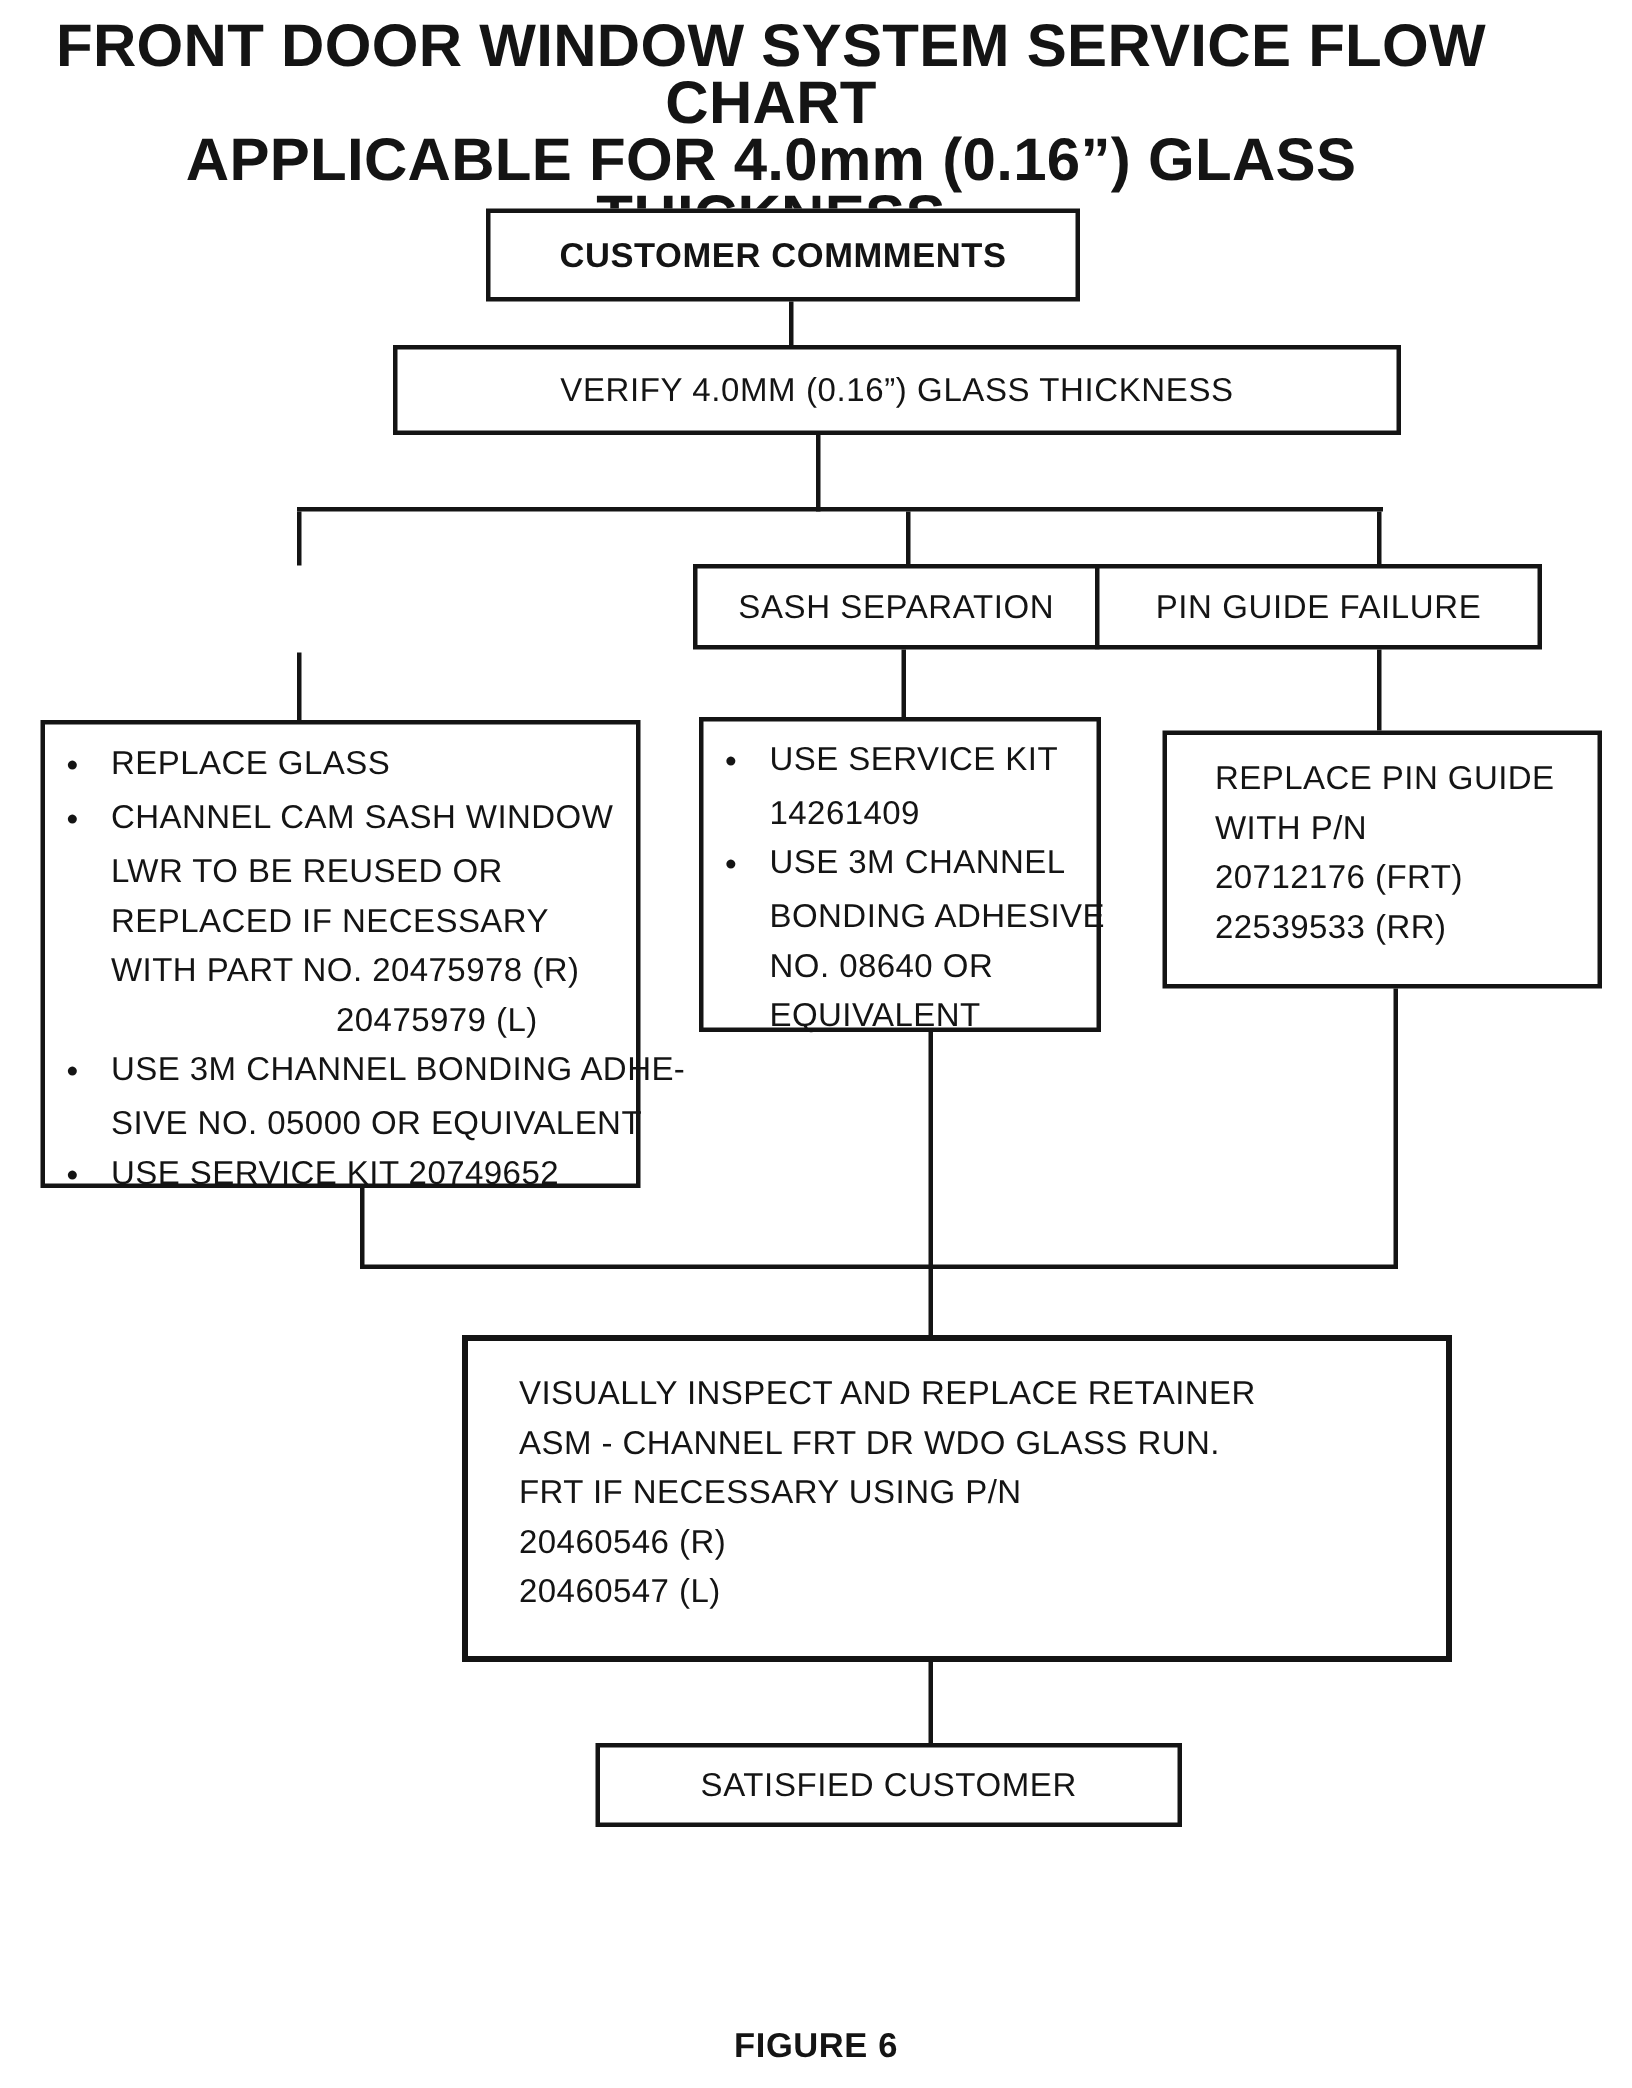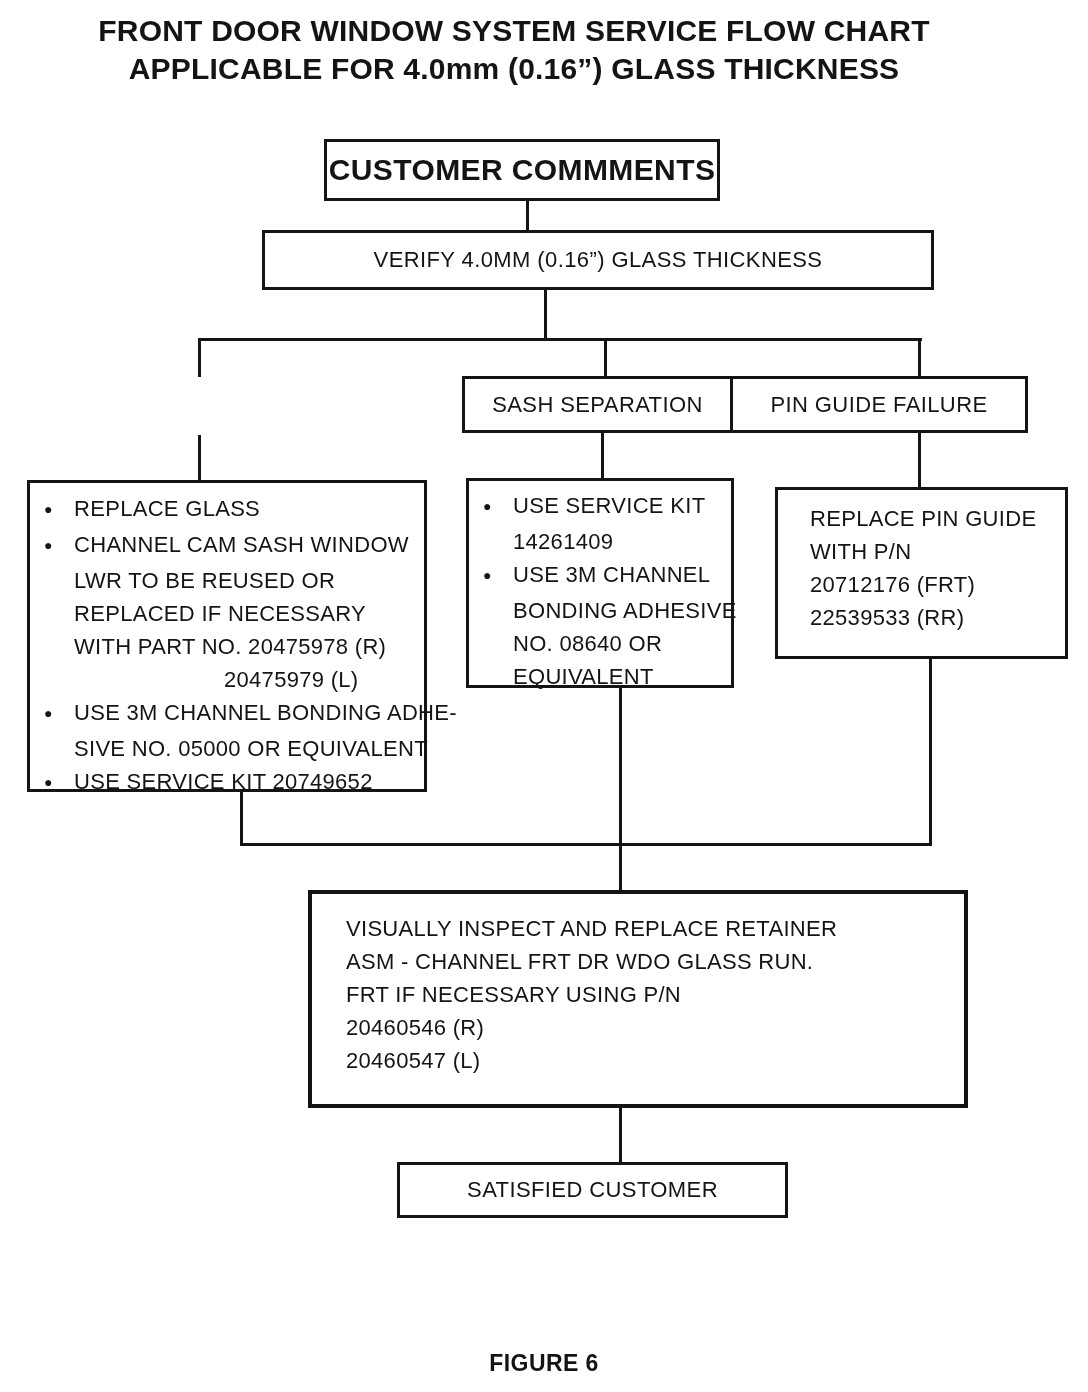--- a/index.html
+++ b/index.html
@@ -14,36 +14,36 @@
     color: #141414;
     overflow: hidden;
   }
   .title {
     position: absolute;
     top: 12px;
     left: 14px;
     width: 1000px;
     text-align: center;
     font-weight: bold;
-    font-size: 30px;
+    font-size: 40px;
     line-height: 38px;
     letter-spacing: 0.2px;
   }
   .node {
     position: absolute;
     border: 3px solid #141414;
     background: #ffffff;
     display: flex;
     align-items: center;
     justify-content: center;
     text-align: center;
     font-size: 22px;
     letter-spacing: 0.4px;
   }
-  .node.bold { font-weight: bold; font-size: 30px; }
+  .node.bold { font-weight: bold; font-size: 23px; }
   .panel {
     position: absolute;
     border: 3px solid #141414;
     background: #ffffff;
     font-size: 22px;
     line-height: 33px;
     letter-spacing: 0.3px;
   }
   .panel .line { display: flex; align-items: baseline; }
   .panel .bullet {

